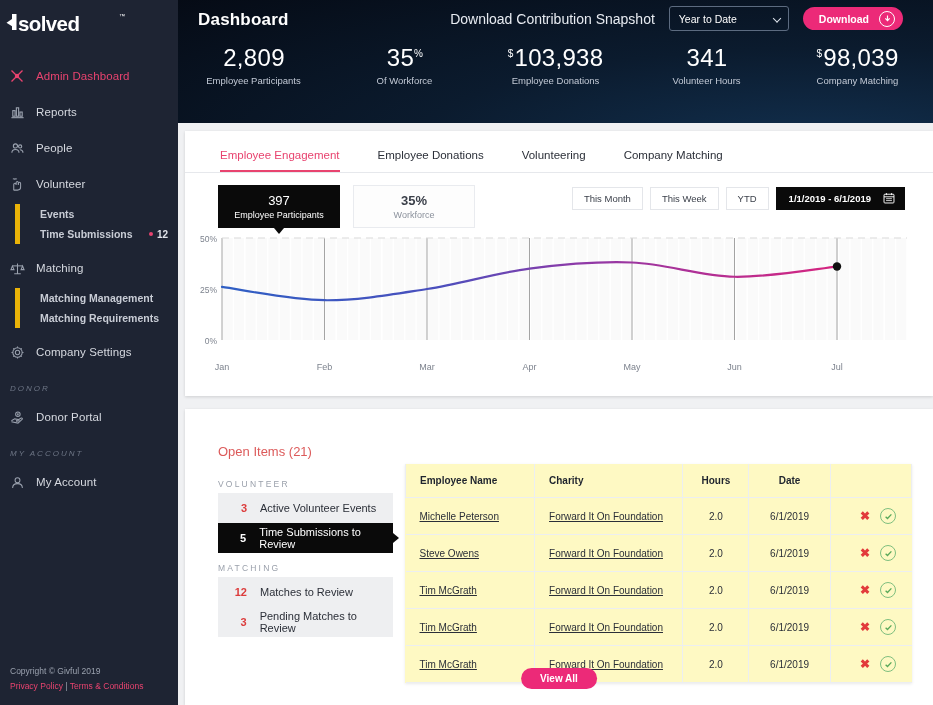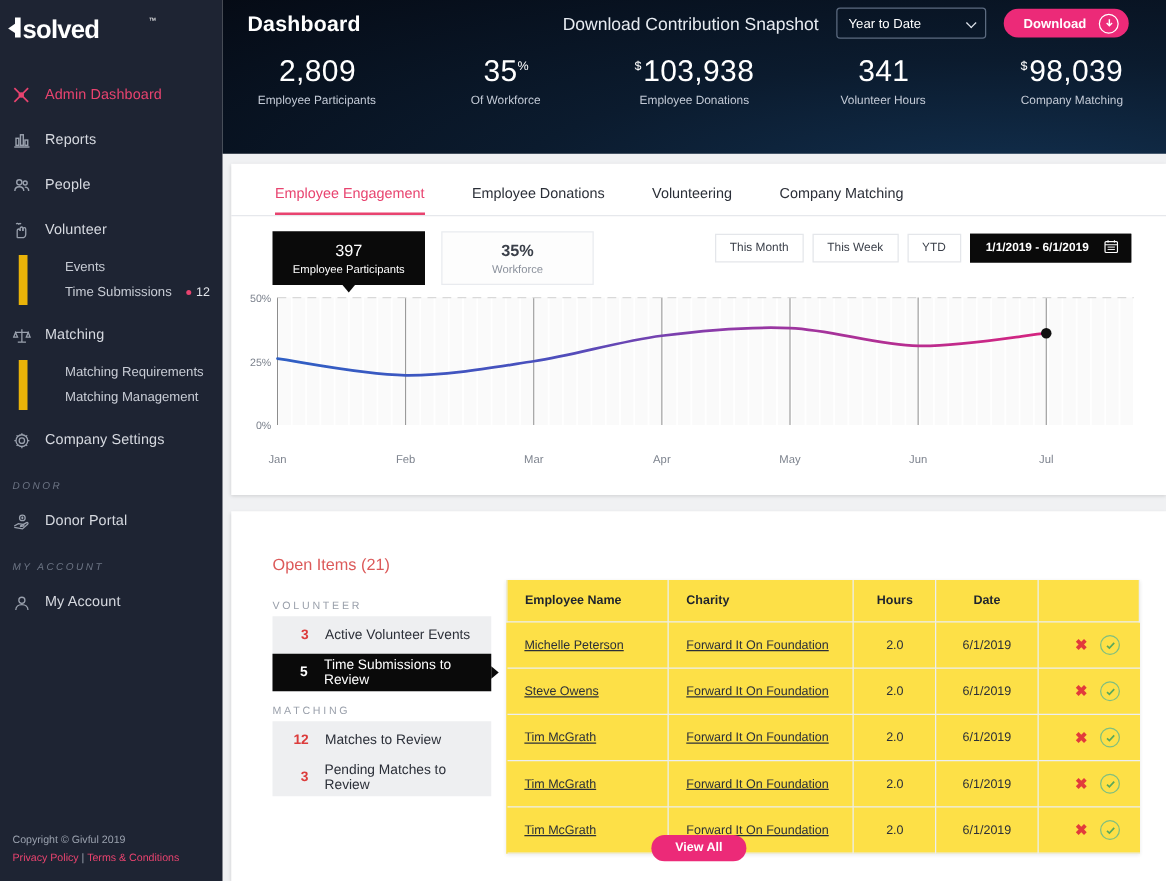--- a/index.html
+++ b/index.html
@@ -20,21 +20,21 @@
   .logo { display:flex; align-items:center; }
   .logo svg { display:block; }
   .nav { margin-top: 14px; }
   .nav-item {
     display:flex; align-items:center; gap:10px;
     padding: 9px 0 9px 8px; cursor:pointer; position:relative;
   }
   .nav-item .ico { width:18px; height:18px; flex:0 0 18px; display:flex; align-items:center; justify-content:center; }
   .nav-item .lbl { font-size:11.5px; color:#d6d9e0; letter-spacing:.1px; }
   .nav-item.active .lbl { color:#e8436f; }
-  .subnav { padding-left:30px; margin:2px 0 6px 0; border-left:7px solid #eab308; margin-left:15px; }
+  .subnav { padding-left:20px; margin:2px 0 6px 0; border-left:5px solid #eab308; margin-left:15px;font-weight:bold; }
   .sub-item {
     display:flex; align-items:center; justify-content:space-between;
     padding: 4px 10px 4px 0; cursor:pointer;
   }
   .sub-item .lbl { font-size:10.5px; color:#c8ccd5; }
   .badge-dot { display:flex; align-items:center; gap:4px; font-size:10px; color:#e0e3e9; }
   .badge-dot i { width:4px; height:4px; border-radius:50%; background:#e8436f; display:block; }
   .sect-head {
     font-size:8px; letter-spacing:2px; color:#6d7585;
     padding: 14px 0 6px 10px; text-transform:uppercase;font-style:italic;
@@ -130,21 +130,21 @@
   .oi-row.sel { background:#0a0a0a; }
   .oi-row.sel .n { color:#fff; }
   .oi-row.sel .t { color:#fff; }
   .oi-row.sel:after {
     content:""; position:absolute; right:-6px; top:50%; transform:translateY(-50%);
     border-top:5px solid transparent; border-bottom:5px solid transparent; border-left:6px solid #0a0a0a;
   }
 
   
   .tbl-wrap { position:absolute; left:220px; top:55px; right:21px; }
-  table { border-collapse:collapse; width:100%; background:#fde047; box-shadow:0 1px 3px rgba(0,0,0,.09); }
+  table { border-collapse:collapse; width:100%; background:#fef9c3; box-shadow:0 1px 3px rgba(0,0,0,.09); }
   th {
     font-size:10px; color:#1f242e; text-align:left; padding:11px 0 11px 14px;
     border:1px solid #eceef1; border-top:none; font-weight:bold; white-space:nowrap;
   }
   td {
     font-size:10px; color:#2b2f38; padding:10px 0 10px 14px; border:1px solid #eceef1;
     border-left:none; border-right:none; white-space:nowrap;
   }
   td.cellborder, th.cellborder { border-right:1px solid #eceef1; }
   td a { color:#2b2f38; text-decoration:underline; }
@@ -248,24 +248,24 @@
             <path d="M2.5 5.2 H13.5"></path>
             <path d="M2.6 5.3 L1 9.2 H4.3 Z"></path>
             <path d="M13.4 5.3 L11.8 9.2 H15 Z"></path>
           </svg>
         </span>
         <span class="lbl">Matching</span>
       </div>
 
       <div class="subnav">
         <div class="sub-item">
+          <span class="lbl">Matching Management</span>
+        </div>
+        <div class="sub-item">
           <span class="lbl">Matching Requirements</span>
-        </div>
-        <div class="sub-item">
-          <span class="lbl">Matching Management</span>
         </div>
       </div>
 
       <div class="nav-item" style="margin-top:6px">
         <span class="ico">
           <svg width="15" height="15" viewBox="0 0 16 16" fill="none" stroke="#9aa1ae" stroke-width="1.1">
             <circle cx="8" cy="8" r="2.3"></circle>
             <path d="M8 1.6 V3 M8 13 V14.4 M1.6 8 H3 M13 8 H14.4 M3.5 3.5 L4.5 4.5 M11.5 11.5 L12.5 12.5 M12.5 3.5 L11.5 4.5 M4.5 11.5 L3.5 12.5"></path>
             <circle cx="8" cy="8" r="5"></circle>
           </svg>

